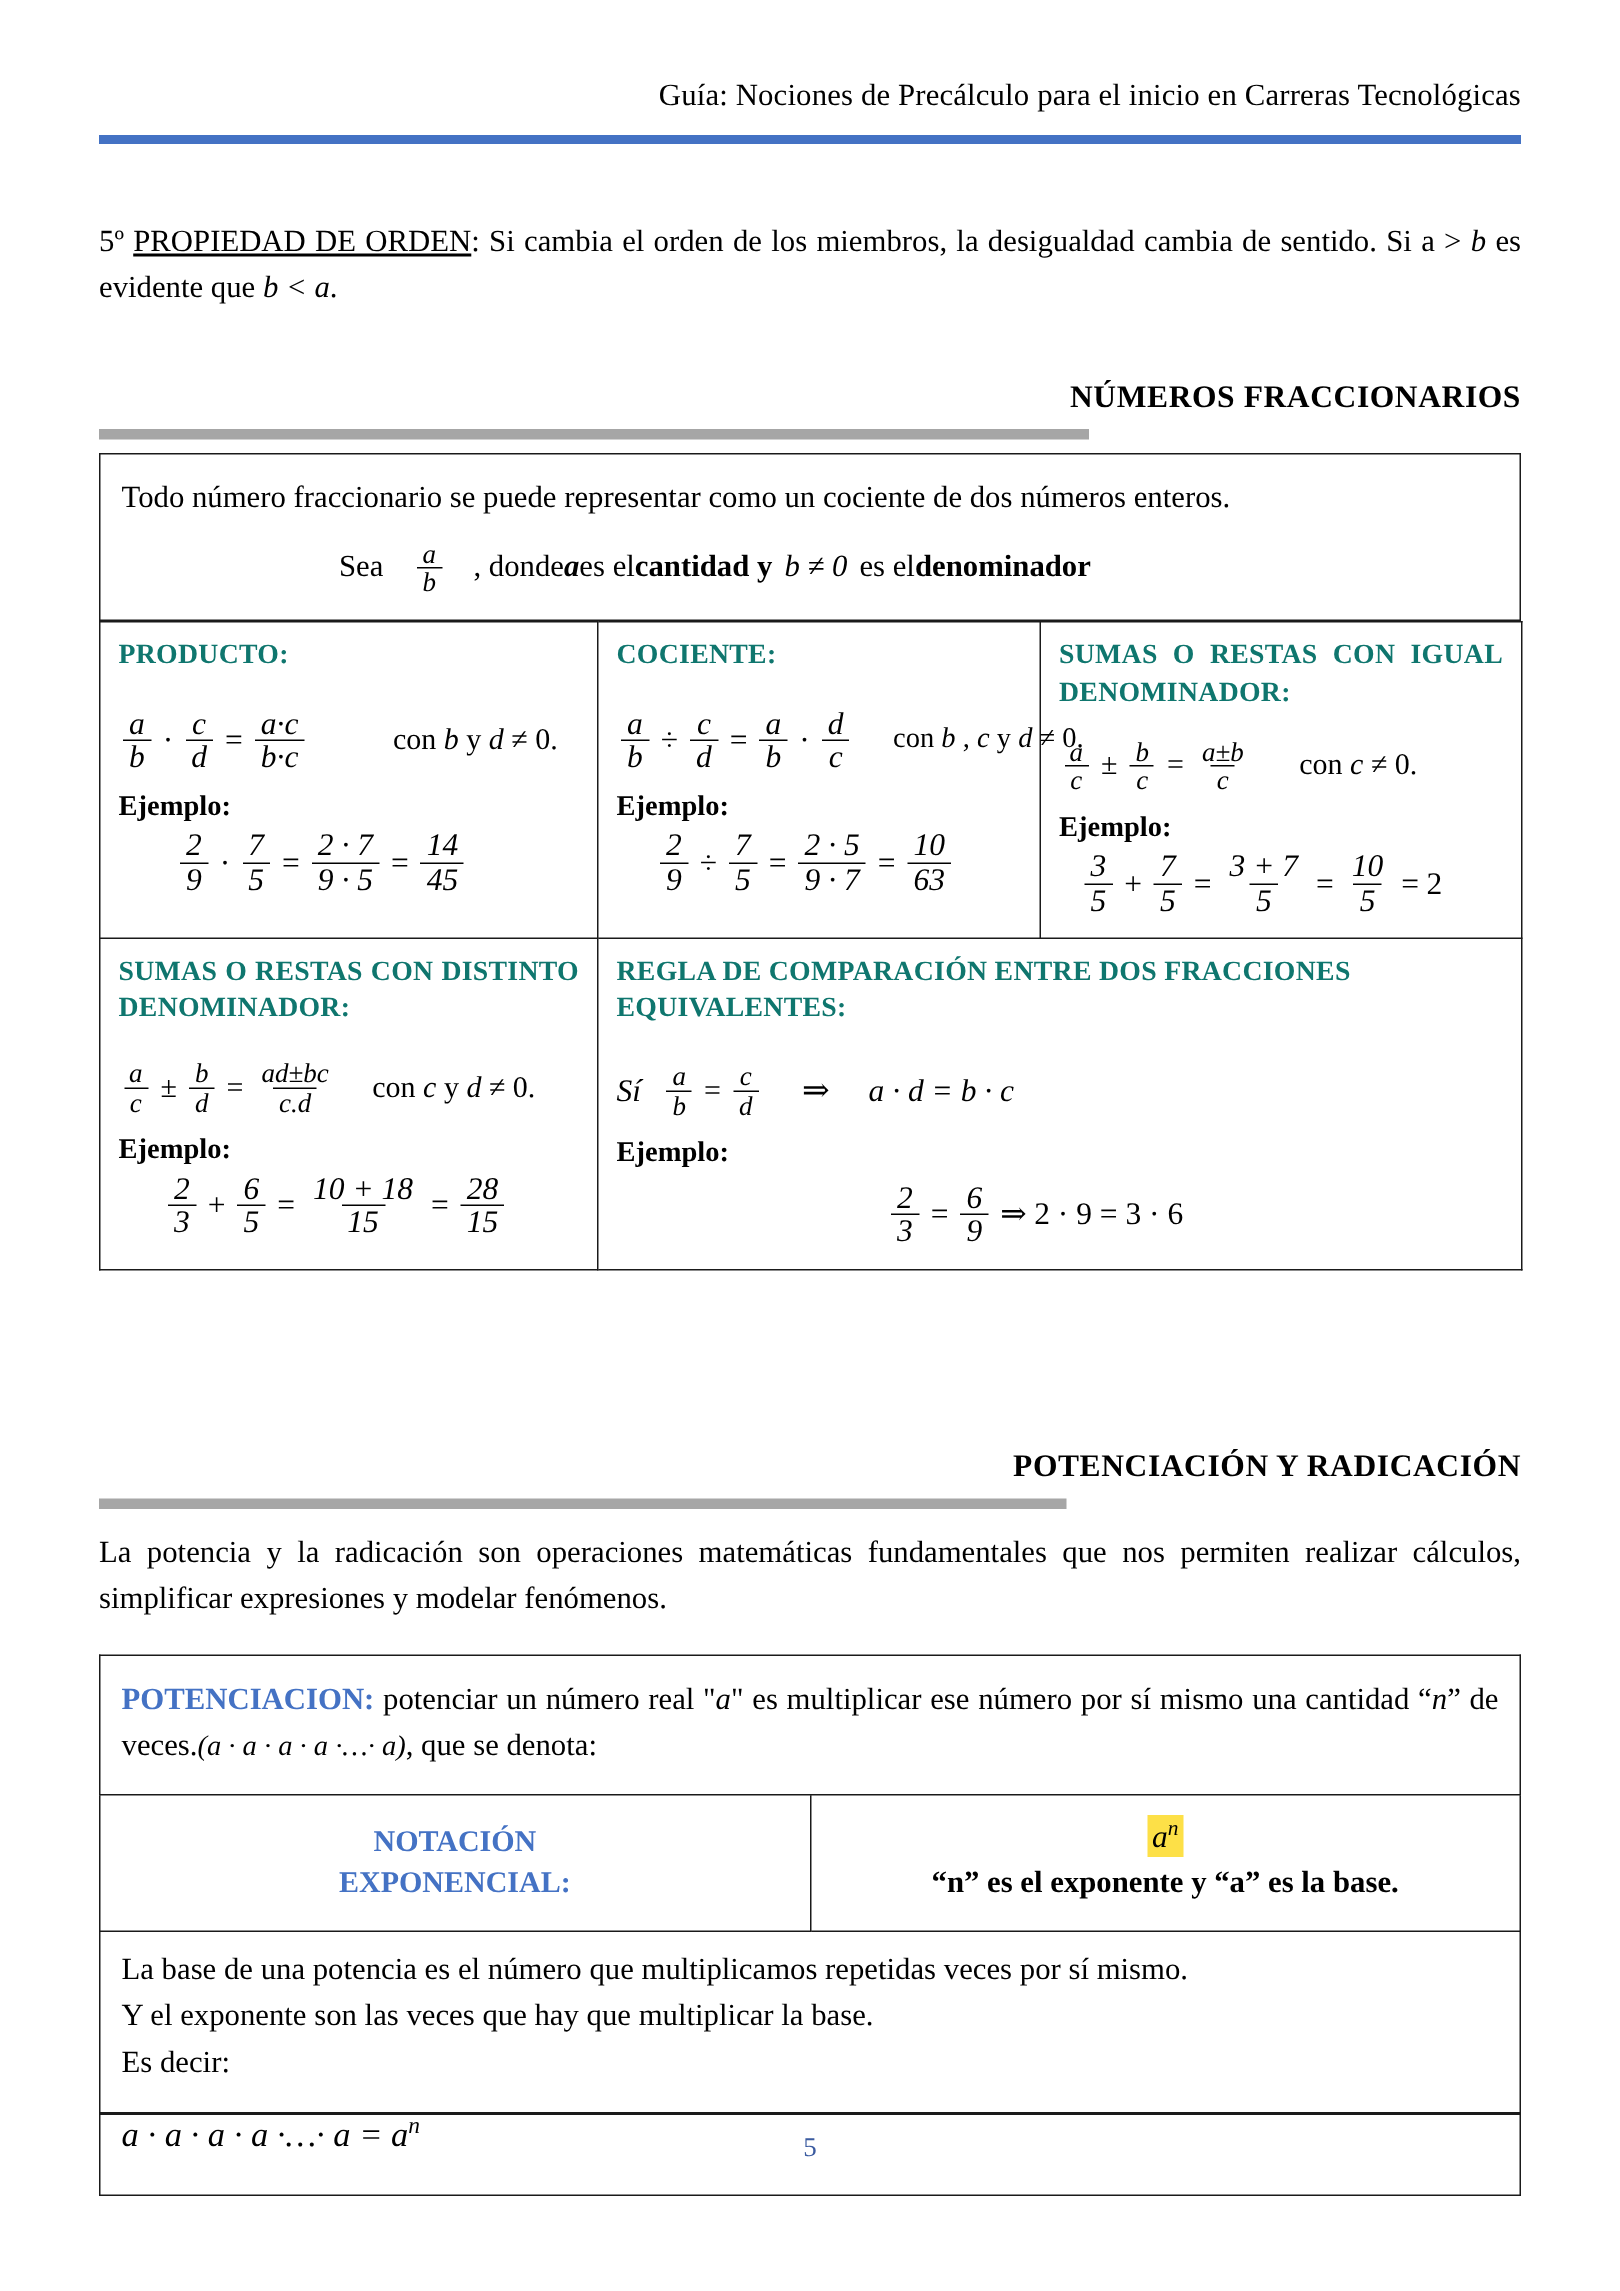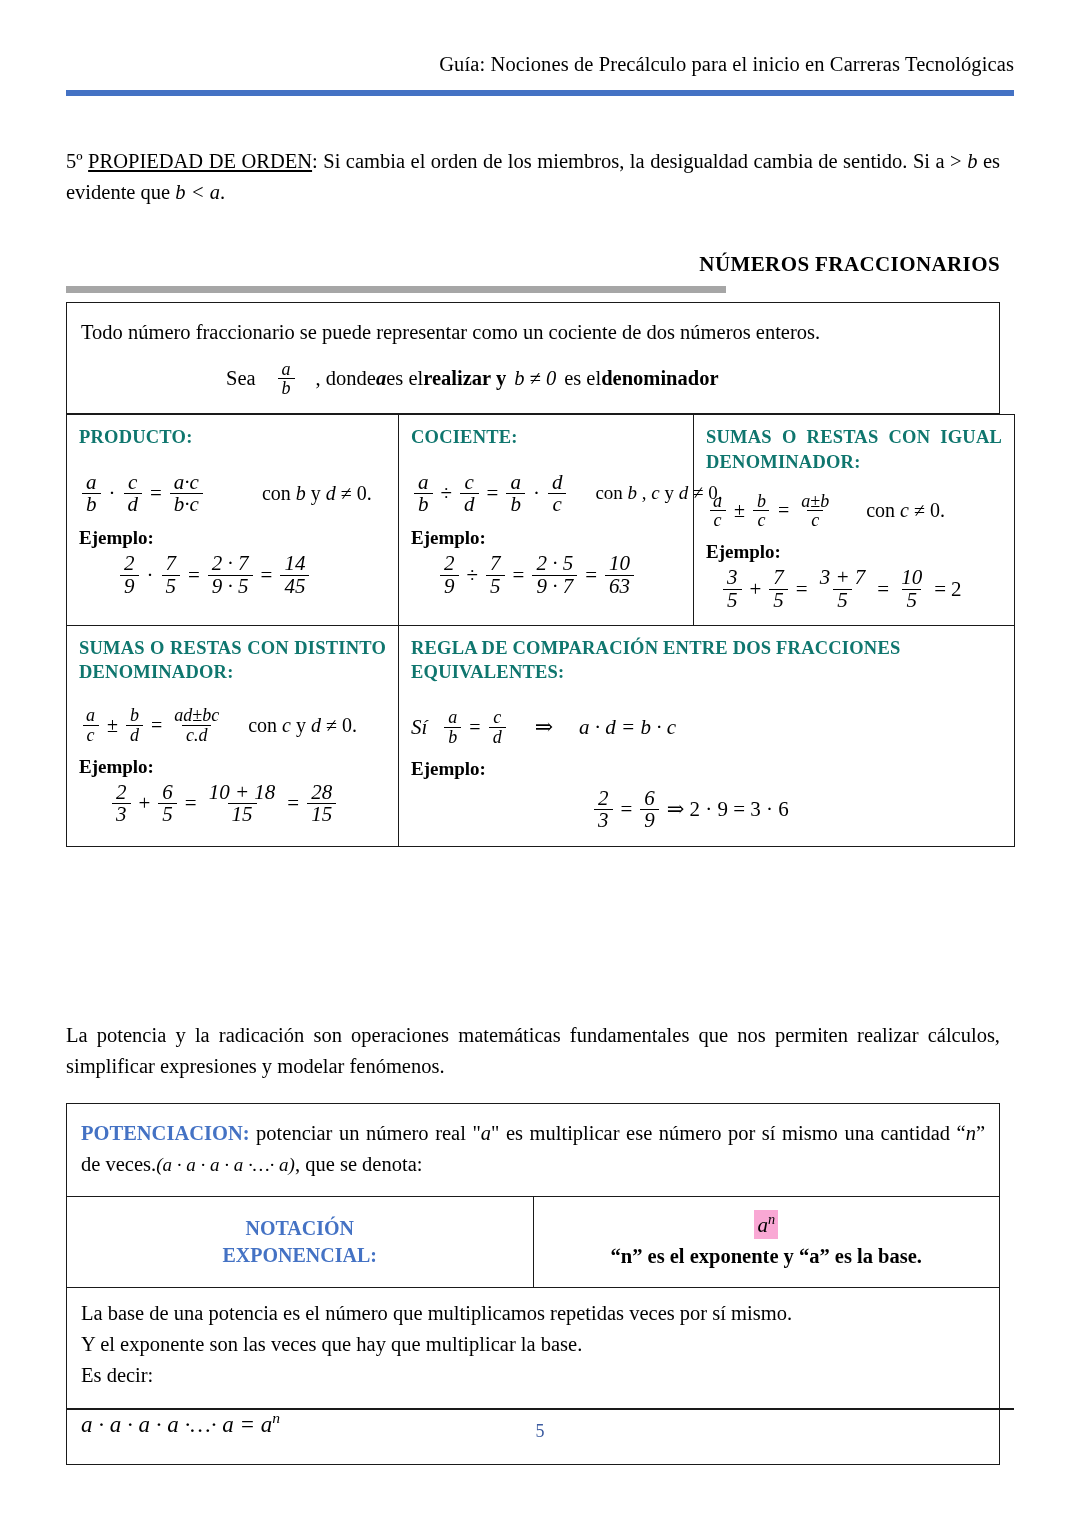--- a/index.html
+++ b/index.html
@@ -38,21 +38,21 @@
     margin-top: 12px;
     height: 6px;
     background: #4472C4;
     width: 100%;
   }
 
   
   .body-block {
     position: absolute;
     left: 66px;
-    right: 80px;
+    right: 66px;
   }
   .para {
     font-size: 20.5px;
     line-height: 1.52;
     text-align: justify;
   }
   .u { text-decoration: underline; }
   .it { font-style: italic; }
 
   
@@ -140,21 +140,21 @@
     white-space: nowrap;
   }
   .example-line {
     margin-top: 4px;
     padding-left: 38px;
   }
   .center-line { margin-top: 10px; }
 
   
   .hl {
-    background: #f9a8d4;
+    background: #fde047;
     padding: 1px 3px;
     text-align: right;
   }
   .notacion-title {
     color: #4472C4;
     font-weight: bold;
     font-size: 20px;
     text-align: center;
     line-height: 1.35;
   }
@@ -213,21 +213,21 @@
           <div style="margin-top:12px; padding-left:145px; font-size:20.5px;">
             <span class="mrow">
               <span class="upright">Sea</span>
               <span class="math m-sm frac" style="margin-left:22px;">
                 <span class="num">a</span>
                 <span class="den">b</span>
               </span>
               <span class="upright" style="margin-left:18px;">, donde </span>
               <span class="math" style="font-weight:bold;">a</span>
               <span class="upright"> es el </span>
-              <span class="upright" style="font-weight:bold;">realizar y</span>
+              <span class="upright" style="font-weight:bold;">cantidad y</span>
               <span class="math" style="margin:0 8px;">b ≠ 0</span>
               <span class="upright"> es el </span>
               <span class="upright" style="font-weight:bold;">denominador</span>
             </span>
           </div>
         </td>
       </tr>
     </tbody>
       </table>
 
@@ -479,20 +479,24 @@
               <span class="op" style="font-size:21px;">⇒</span>
               <span class="upright">2 · 9 = 3 · 6</span>
             </span>
           </div>
         </td>
       </tr>
     </tbody>
       </table>
   </div>
 
+  <div class="body-block" style="top:965px;">
+    <div class="section-head">POTENCIACIÓN Y RADICACIÓN</div>
+    <div class="section-rule" style="width:645px;"></div>
+  </div>
 
   <div class="body-block" style="top:1020px;">
     <div class="para">La potencia y  la radicación  son operaciones  matemáticas  fundamentales  que  nos permiten realizar cálculos, simplificar expresiones y modelar fenómenos.</div>
   </div>
 
   <div class="body-block" style="top:1103px;">
     <table class="doc">
       <tbody>
           <tr>
         <td colspan="2" style="padding:14px 14px 16px 14px;">

